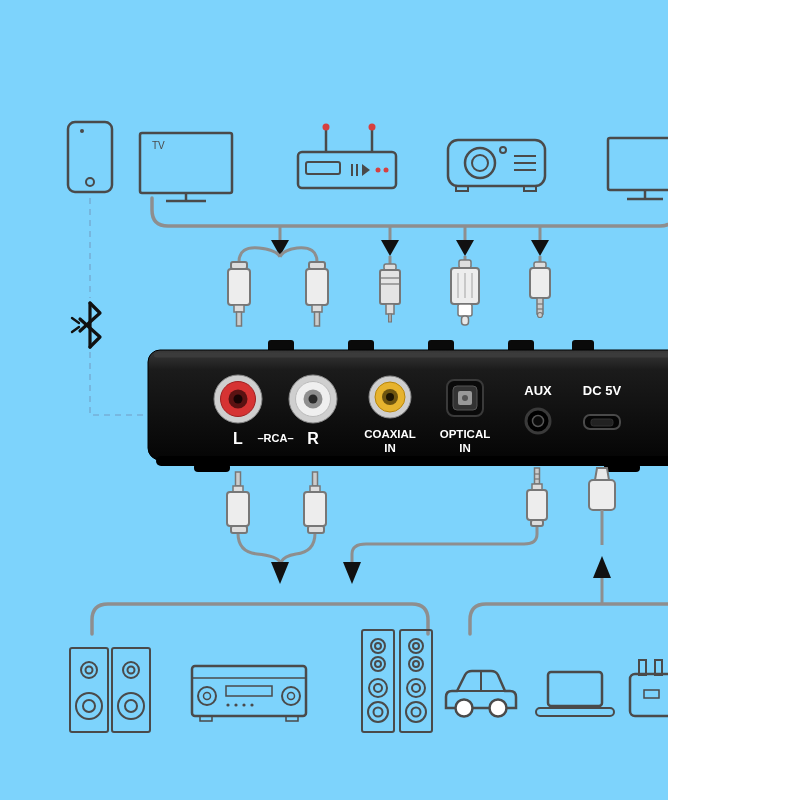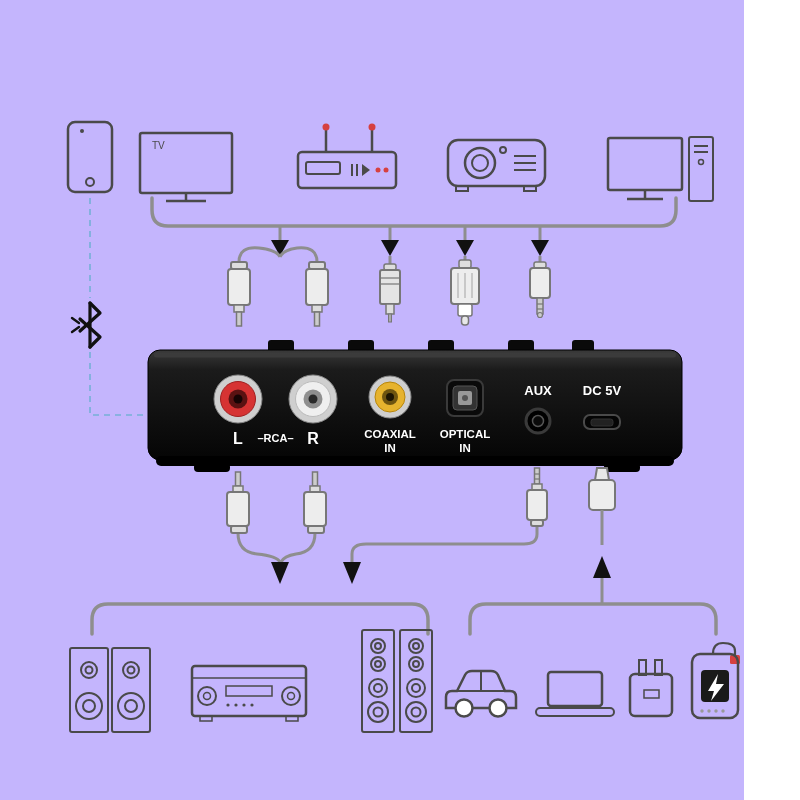--- a/index.html
+++ b/index.html
@@ -1,16 +1,16 @@
 <!DOCTYPE html>
 <html><head>
 <meta charset="utf-8">
 <style>
   html,body{margin:0;padding:0;background:#fff;}
-  .stage{position:relative;width:744px;height:800px;background:#c4b5fd;overflow:hidden;
+  .stage{position:relative;width:668px;height:800px;background:#7dd3fc;overflow:hidden;
          font-family:"Liberation Sans", sans-serif;}
   svg{display:block}
   text{font-family:"Liberation Sans", sans-serif;}
 </style>
 </head>
 <body>
 
 <div class="stage">
 <svg width="800" height="800" viewBox="0 0 800 800">
   <defs>

